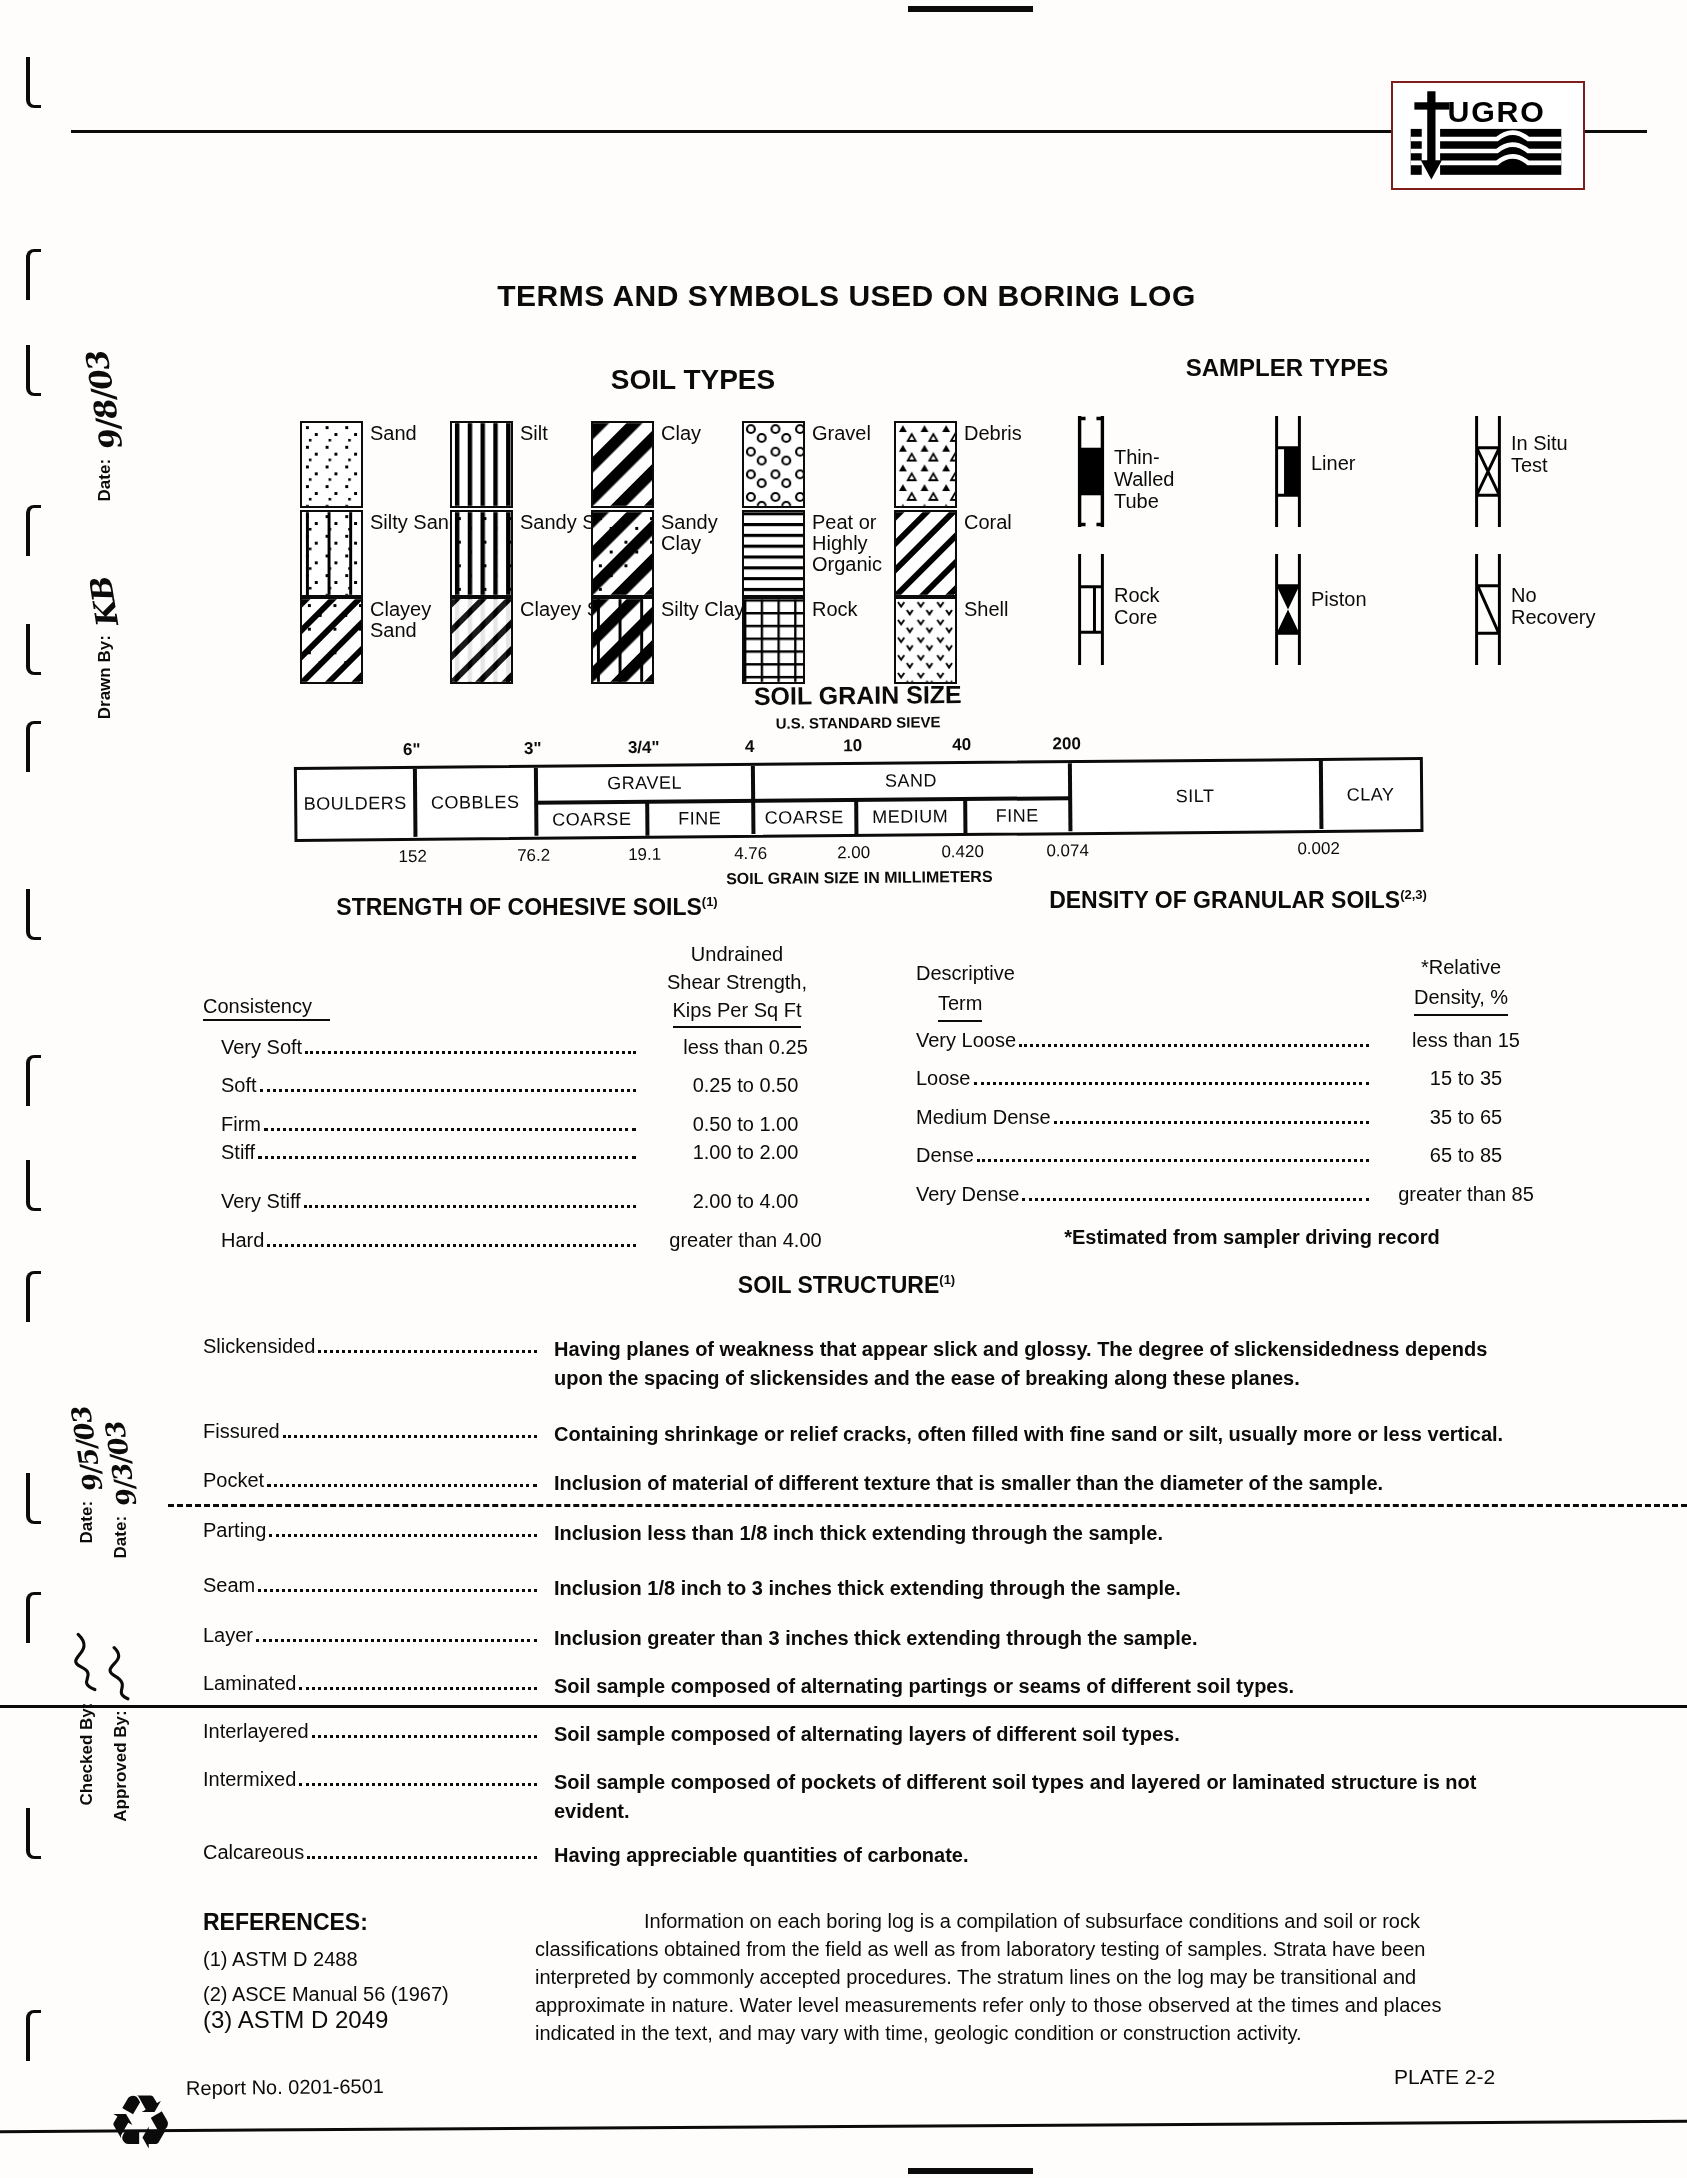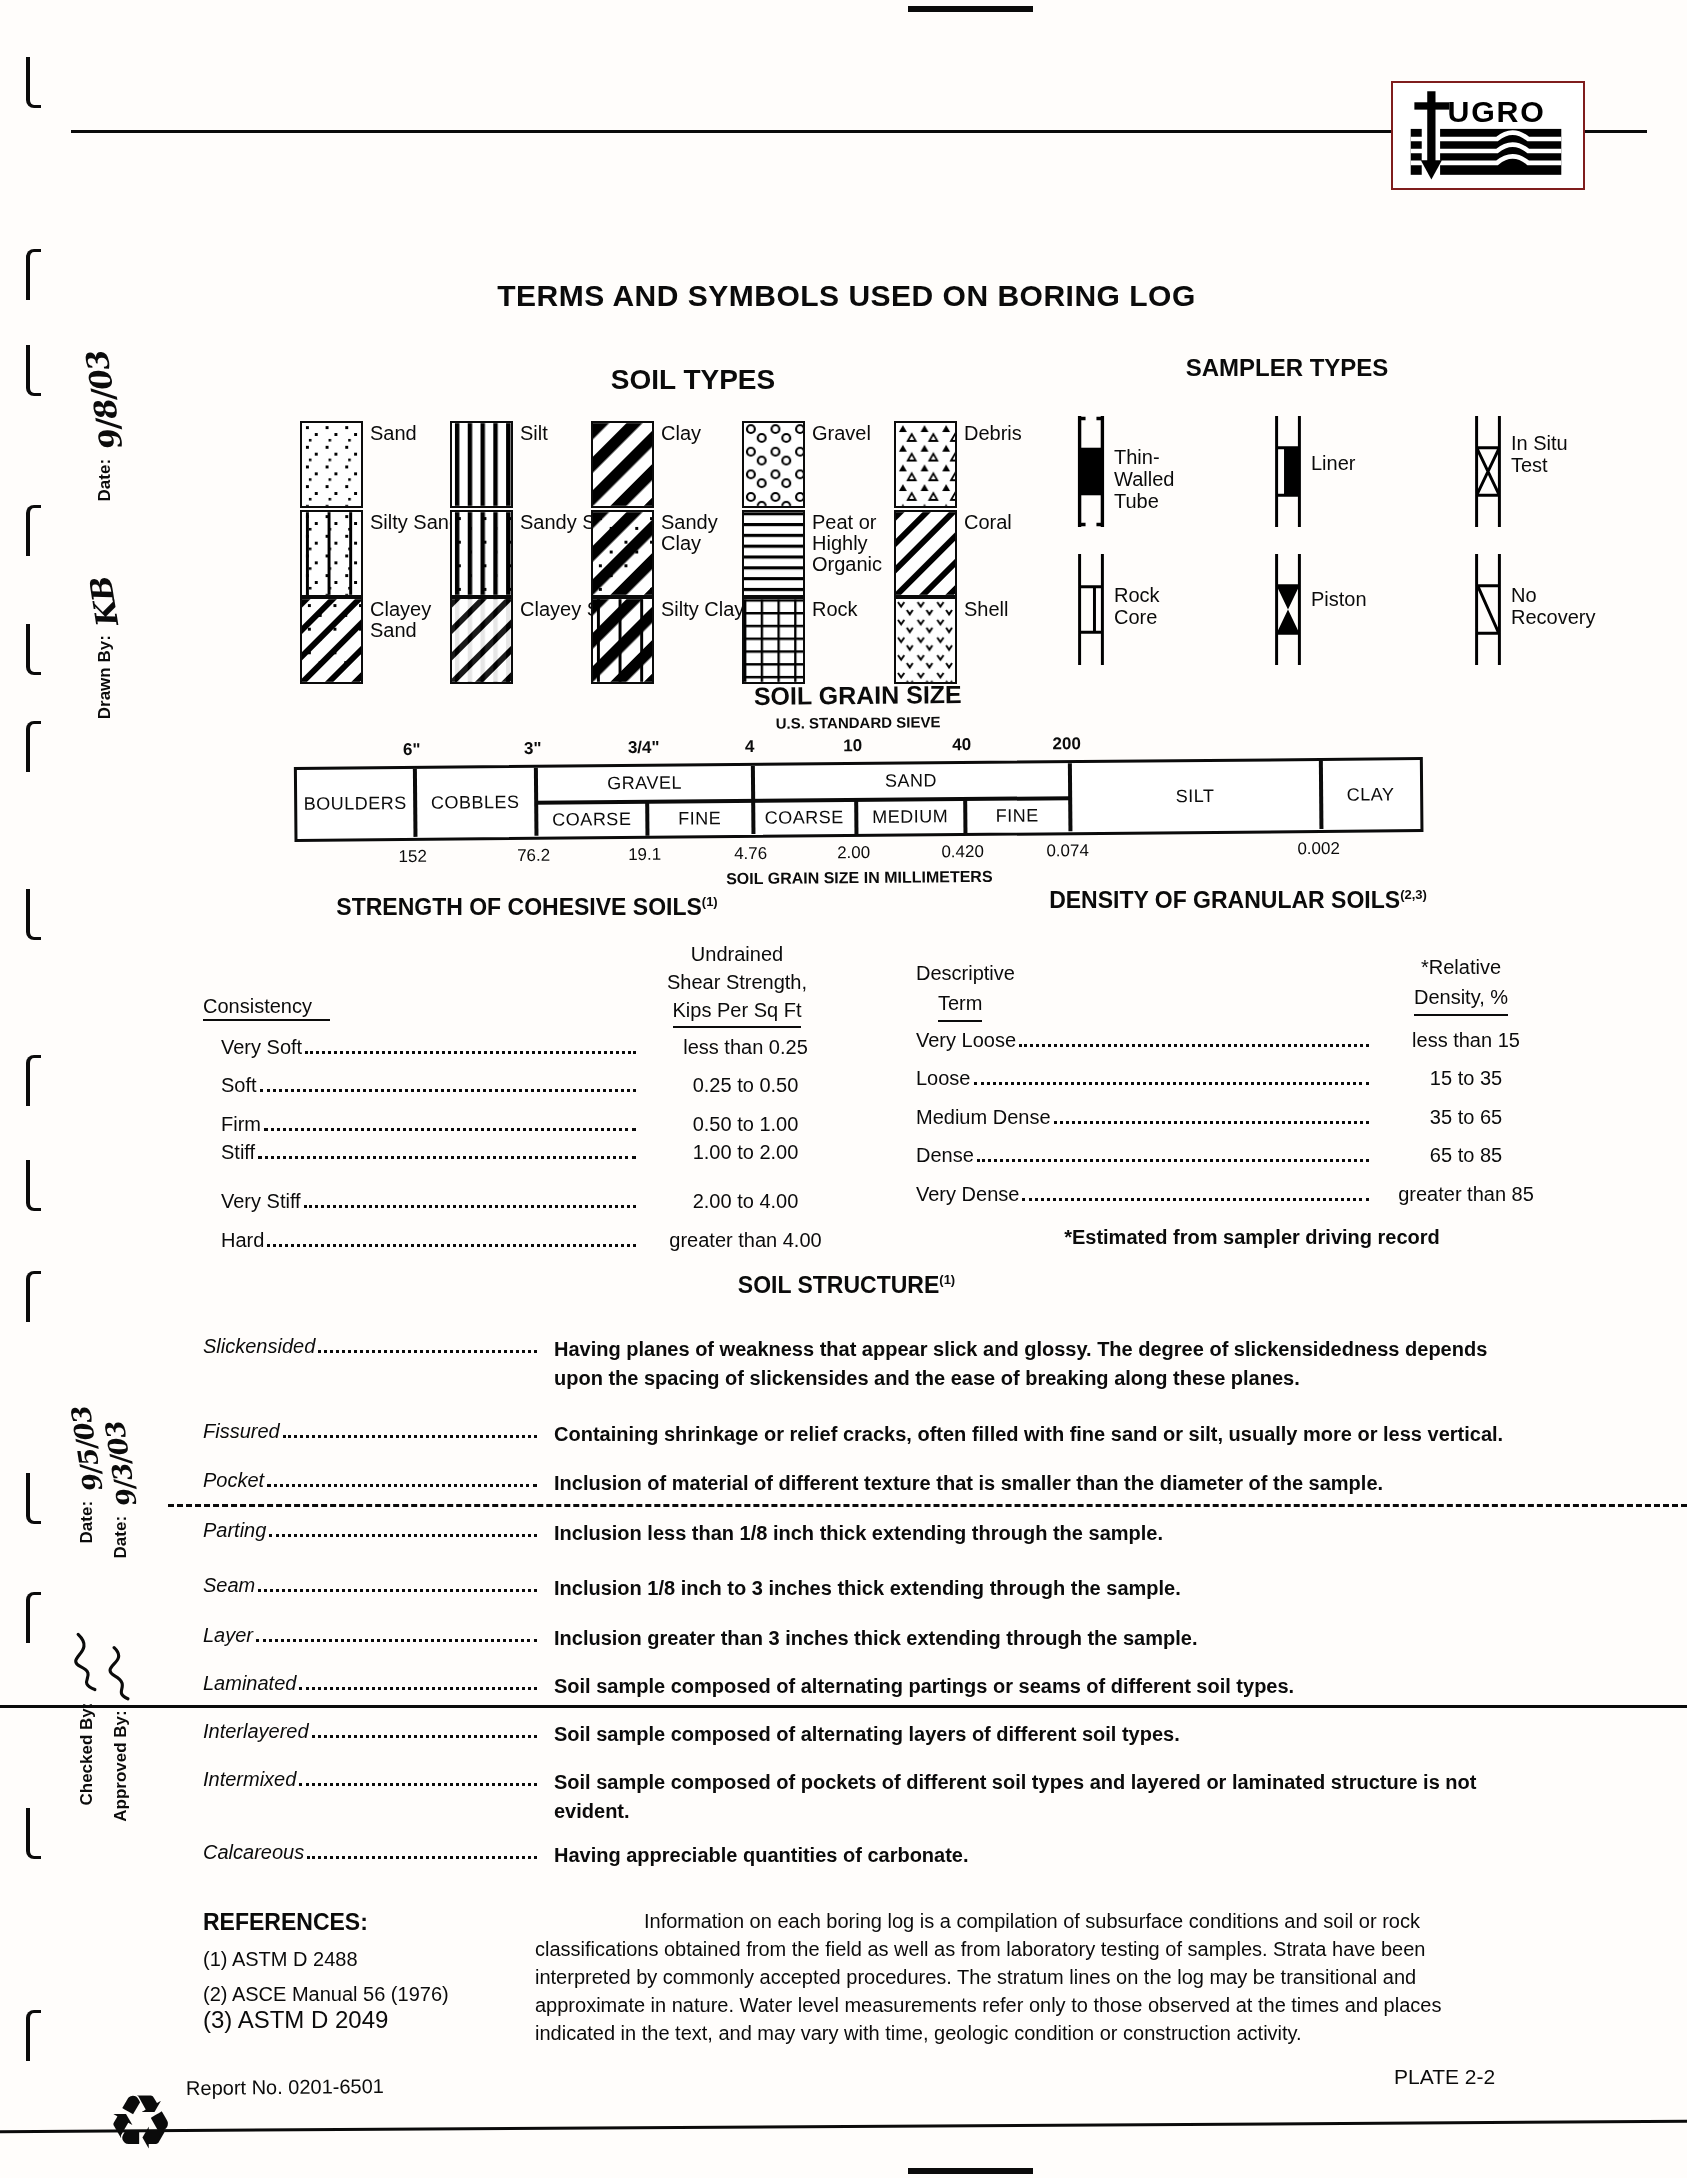--- a/index.html
+++ b/index.html
@@ -34,21 +34,21 @@
   .gs-line{position:absolute;background:#0b0b0b;}
   .gs-tick{position:absolute;transform:translateX(-50%);font-size:17px;font-weight:bold;}
   
   .lrow{position:absolute;display:flex;align-items:baseline;font-size:20px;}
   .dots{flex:1 1 auto;min-width:14px;border-bottom:3px dotted #0b0b0b;
         align-self:flex-end;margin:0 3px 5px 3px;}
   .val{text-align:center;}
   .u{border-bottom:2.5px solid #0b0b0b;padding-bottom:2px;}
   sup{font-size:13px;}
   .struct-row{position:absolute;left:203px;width:1332px;display:flex;align-items:flex-start;}
-  .struct-term{width:337px;display:flex;align-items:baseline;font-size:20px;flex:0 0 auto;font-style:italic;}
+  .struct-term{width:337px;display:flex;align-items:baseline;font-size:20px;flex:0 0 auto;}
   .struct-def{flex:1;padding-left:14px;font-size:20px;line-height:29px;font-weight:bold;}
   .dashed-line{position:absolute;border-top:3px dashed #0b0b0b;}
 </style>
 </head>
 <body>
 
 <svg width="0" height="0" style="position:absolute">
   <defs>
     <pattern id="p-sand" width="20" height="20" patternUnits="userSpaceOnUse">
       <rect width="20" height="20" fill="#fff"></rect>
@@ -483,21 +483,21 @@
     <div class="struct-term">
         <span>Calcareous</span>
         <span class="dots"></span>
       </div>
     <div class="struct-def">Having appreciable quantities of carbonate.</div>
   </div>
 
   <div class="abs" style="left:203px;top:1909px">
     <div class="bold" style="font-size:23px">REFERENCES:</div>
     <div style="font-size:20px;margin-top:12px">(1) ASTM D 2488</div>
-    <div style="font-size:20px;margin-top:12px">(2) ASCE Manual 56 (1976)</div>
+    <div style="font-size:20px;margin-top:12px">(2) ASCE Manual 56 (1967)</div>
     <div style="font-size:24px;">(3) ASTM D 2049</div>
   </div>
 
   <div class="abs" style="left:535px;top:1907px;width:990px;font-size:20px;line-height:28px;text-indent:109px">Information on each boring log is a compilation of subsurface conditions and soil or rock classifications obtained from the field as well as from laboratory testing of samples. Strata have been interpreted by commonly accepted procedures. The stratum lines on the log may be transitional and approximate in nature. Water level measurements refer only to those observed at the times and places indicated in the text, and may vary with time, geologic condition or construction activity.</div>
 
   <div class="abs" style="left:186px;top:2076px;font-size:20px;transform:rotate(-0.6deg)">Report No. 0201-6501</div>
   <div class="abs" style="left:1394px;top:2065px;font-size:21px">PLATE 2-2</div>
   <div class="rule" style="left:0;top:2125px;width:1687px;transform:rotate(-0.35deg)"></div>
   <div class="abs" style="left:107px;top:2085px;font-size:75px;line-height:75px">♻</div>
   <div class="hline" style="left:908px;top:2168px;width:125px;height:6px"></div>

